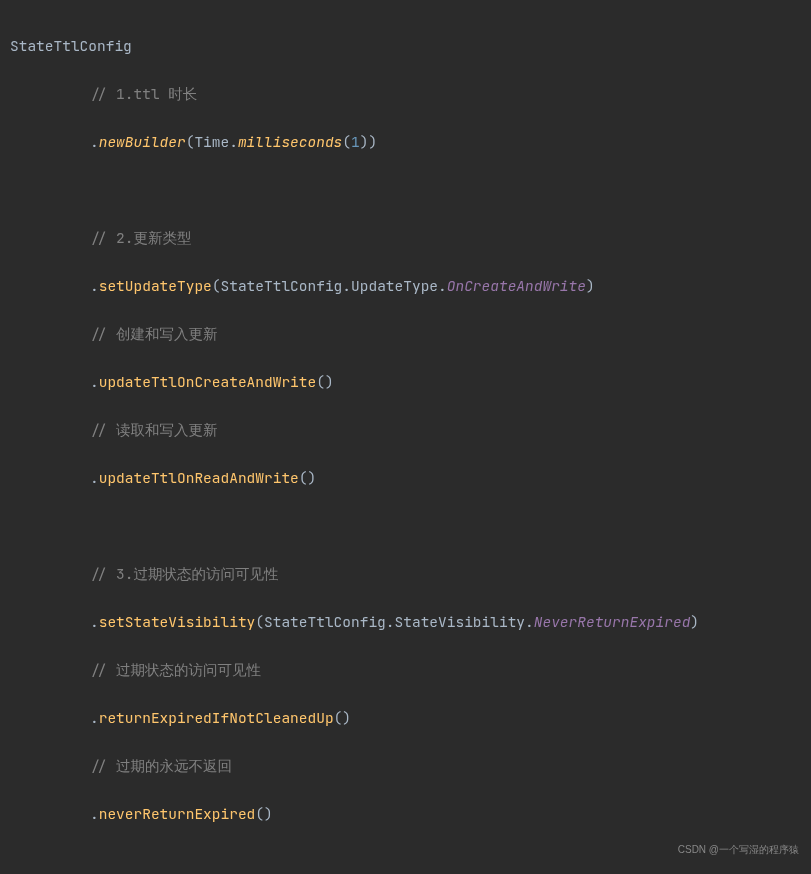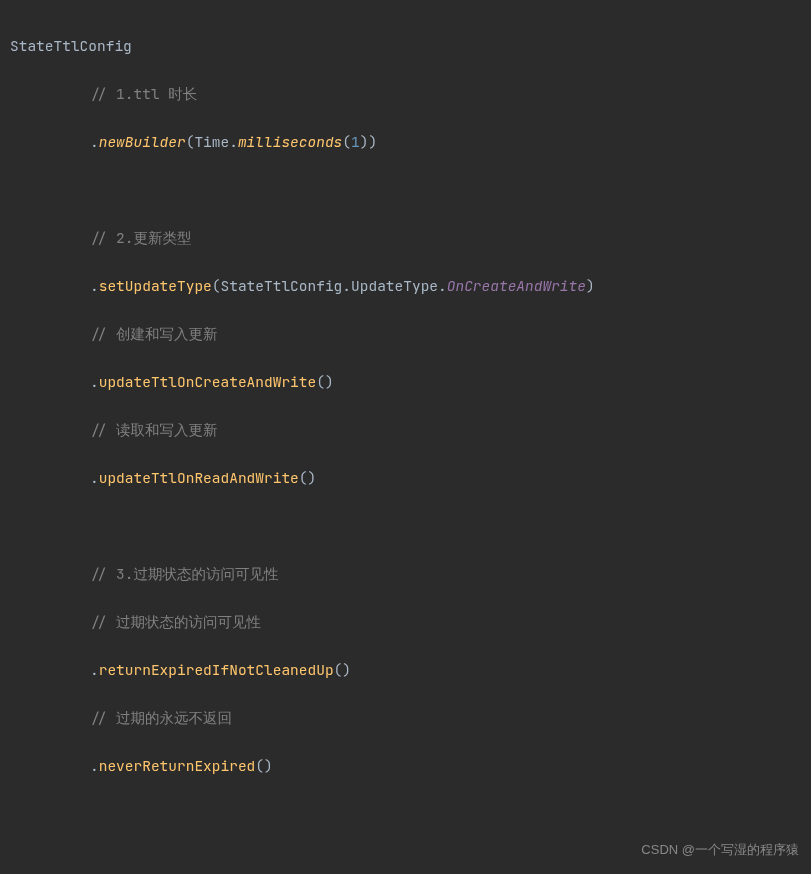--- a/index.html
+++ b/index.html
@@ -33,40 +33,41 @@
     .enum-const { color: #9876aa; font-style: italic; }
     .number { color: #6897bb; }
     .dot { color: #a9b7c6; }
     .paren { color: #a9b7c6; }
     .indent1 { padding-left: 80px; display: inline-block; }
     .watermark {
       position: absolute;
       bottom: 12px;
       right: 12px;
       color: #888;
-      font-size: 13px;
+      font-size: 10px;
       font-family: sans-serif;
     }
   </style>
 </head>
 <body>
 
 <div class="code-container">
 <span class="line"><span class="type">StateTtlConfig</span></span>
 <span class="line"><span class="indent1"><span class="comment">// 1.ttl 时长</span></span></span>
 <span class="line"><span class="indent1"><span class="dot">.</span><span class="italic-method">newBuilder</span><span class="paren">(</span><span class="type">Time</span><span class="dot">.</span><span class="italic-method">milliseconds</span><span class="paren">(</span><span class="number">1</span><span class="paren">))</span></span></span>
 <span class="line"></span>
 <span class="line"><span class="indent1"><span class="comment">// 2.更新类型</span></span></span>
 <span class="line"><span class="indent1"><span class="dot">.</span><span class="method">setUpdateType</span><span class="paren">(</span><span class="type">StateTtlConfig</span><span class="dot">.</span><span class="type">UpdateType</span><span class="dot">.</span><span class="enum-const">OnCreateAndWrite</span><span class="paren">)</span></span></span>
 <span class="line"><span class="indent1"><span class="comment">// 创建和写入更新</span></span></span>
 <span class="line"><span class="indent1"><span class="dot">.</span><span class="method">updateTtlOnCreateAndWrite</span><span class="paren">()</span></span></span>
 <span class="line"><span class="indent1"><span class="comment">// 读取和写入更新</span></span></span>
 <span class="line"><span class="indent1"><span class="dot">.</span><span class="method">updateTtlOnReadAndWrite</span><span class="paren">()</span></span></span>
 <span class="line"></span>
 <span class="line"><span class="indent1"><span class="comment">// 3.过期状态的访问可见性</span></span></span>
+<span class="line"><span class="indent1"><span class="dot">.</span><span class="method">setStateVisibility</span><span class="paren">(</span><span class="type">StateTtlConfig</span><span class="dot">.</span><span class="type">StateVisibility</span><span class="dot">.</span><span class="enum-const">NeverReturnExpired</span><span class="paren">)</span></span></span>
 <span class="line"><span class="indent1"><span class="comment">// 过期状态的访问可见性</span></span></span>
 <span class="line"><span class="indent1"><span class="dot">.</span><span class="method">returnExpiredIfNotCleanedUp</span><span class="paren">()</span></span></span>
 <span class="line"><span class="indent1"><span class="comment">// 过期的永远不返回</span></span></span>
 <span class="line"><span class="indent1"><span class="dot">.</span><span class="method">neverReturnExpired</span><span class="paren">()</span></span></span>
 <span class="line"></span>
 
 
 
 
 

